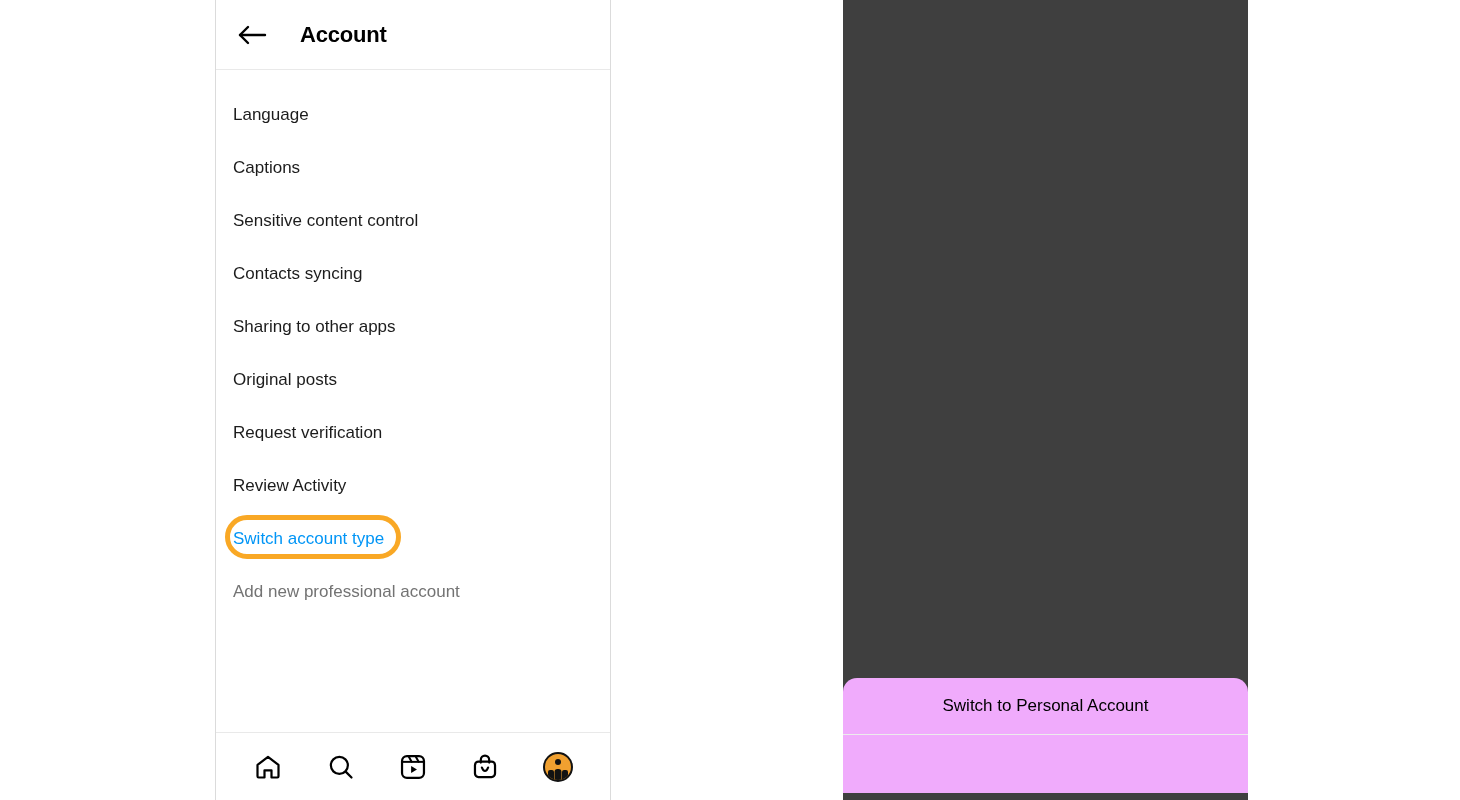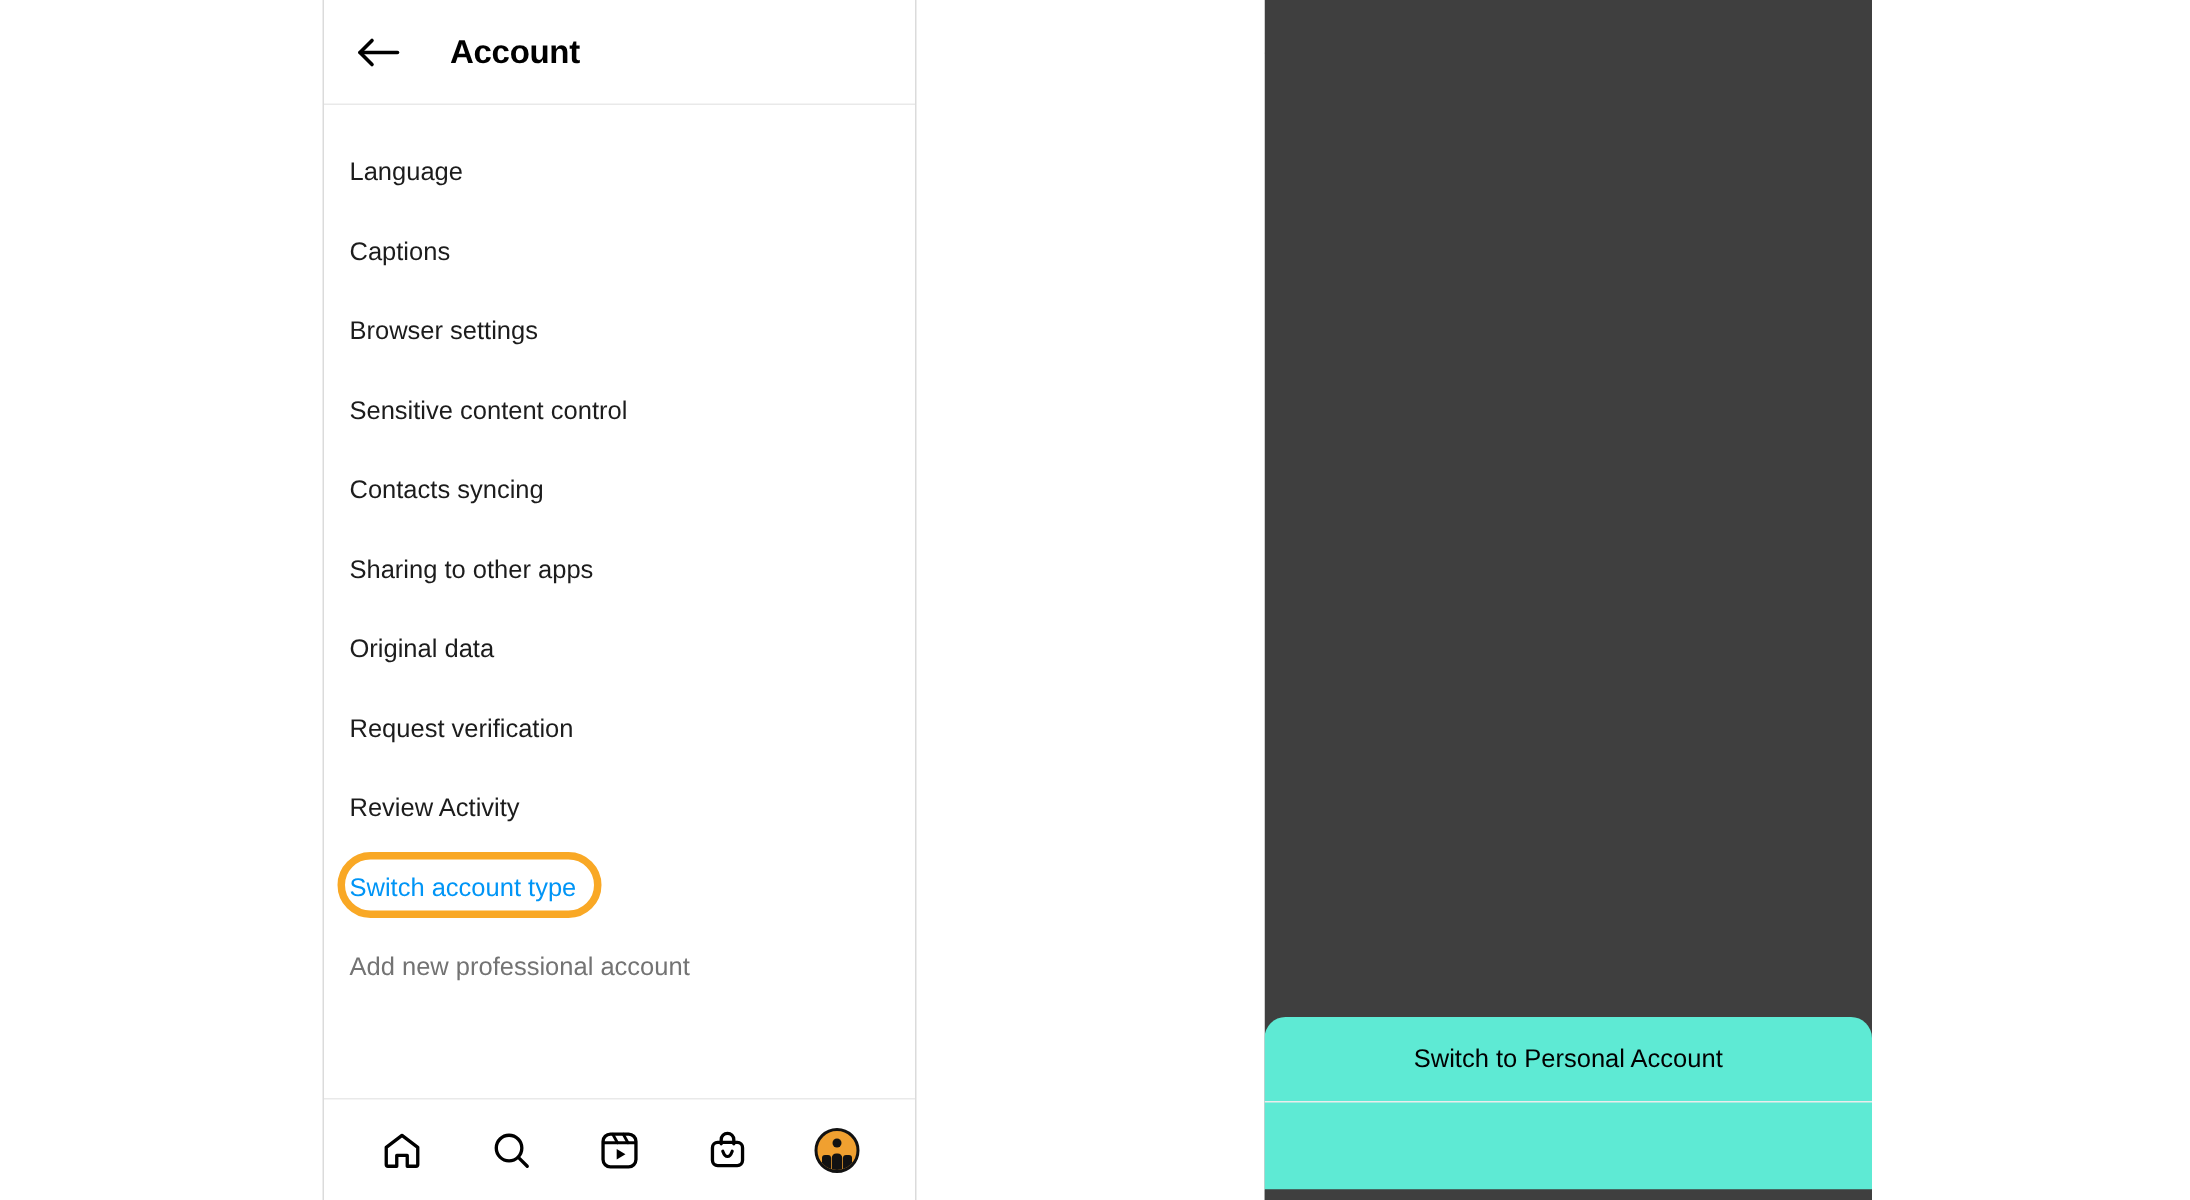--- a/index.html
+++ b/index.html
@@ -216,21 +216,21 @@
     line-height: 1;
   }
 
   
   .sheet {
     position: absolute;
     left: 0;
     top: 678px;
     width: 405px;
     height: 115px;
-    background: #5eead4;
+    background: #f0abfc;
     border-radius: 14px 14px 0 0;
     z-index: 10;
     overflow: visible;
   }
   .sheet-row {
     height: 57px;
     display: flex;
     align-items: center;
     justify-content: center;
     font-size: 17px;
@@ -276,33 +276,30 @@
     </div>
 
     <div class="lp-list">
       <div class="lp-item">
         <span>Language</span>
       </div>
       <div class="lp-item">
         <span>Captions</span>
       </div>
       <div class="lp-item">
-        <span>Browser settings</span>
-      </div>
-      <div class="lp-item">
         <span>Sensitive content control</span>
       </div>
       <div class="lp-item">
         <span>Contacts syncing</span>
       </div>
       <div class="lp-item">
         <span>Sharing to other apps</span>
       </div>
       <div class="lp-item">
-        <span>Original data</span>
+        <span>Original posts</span>
       </div>
       <div class="lp-item">
         <span>Request verification</span>
       </div>
       <div class="lp-item">
         <span>Review Activity</span>
       </div>
 
       <div class="lp-item highlighted">
         <span class="hl-ring"></span>

